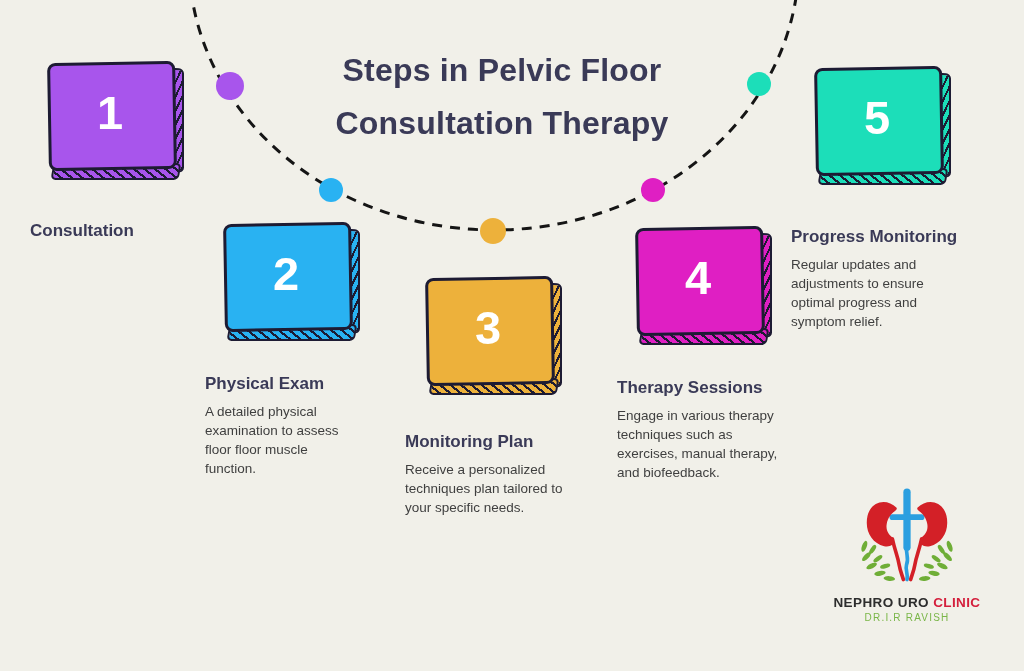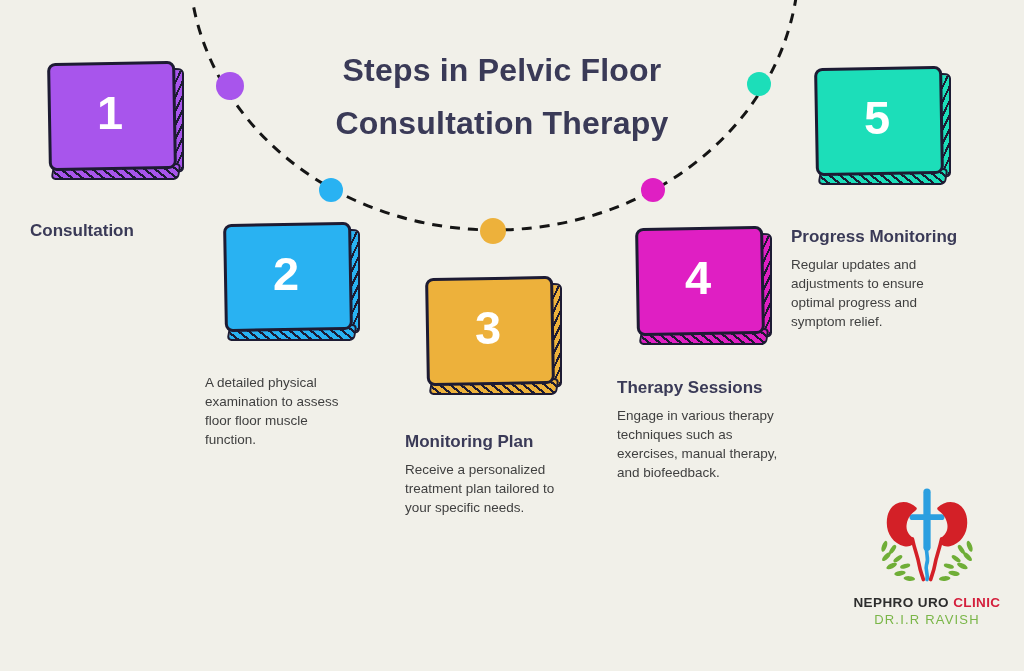--- a/index.html
+++ b/index.html
@@ -67,32 +67,31 @@
   .s1 .sq{left:48px;top:62px;}   .s1 .txt{left:30px;top:221px;width:158px;}
   .s2 .sq{left:224px;top:223px;} .s2 .txt{left:205px;top:374px;width:153px;}
   .s3 .sq{left:426px;top:277px;} .s3 .txt{left:405px;top:432px;width:160px;}
   .s4 .sq{left:636px;top:227px;} .s4 .txt{left:617px;top:378px;width:166px;}
   .s5 .sq{left:815px;top:67px;}  .s5 .txt{left:791px;top:227px;width:168px;}
 
   
   .logo{
     position:absolute;left:832px;top:487px;width:150px;
     text-align:center;
-    margin-left:20px;
   }
   .logo svg{display:block;margin:0 auto;}
   .logo-name{
     margin-top:4px;
     font-size:13.5px;font-weight:bold;letter-spacing:0.4px;
     color:#2d2d2d;white-space:nowrap;
   }
   .logo-name .accent{color:#d41f3c;}
   .logo-sub{
     margin-top:2px;
-    font-size:13px;letter-spacing:1.2px;color:#7ab648;
+    font-size:10px;letter-spacing:1.2px;color:#7ab648;
   }
 </style>
 </head>
 <body>
 
 <div class="stage">
 
   <svg class="arc" viewBox="0 0 1024 671">
     <ellipse cx="494" cy="-40" rx="305" ry="270" fill="none" stroke="#151515" stroke-width="3" stroke-dasharray="10 8"></ellipse>
     <circle cx="230" cy="86" r="14" fill="#a855ec"></circle>
@@ -117,34 +116,35 @@
   </section>
 
   <section class="step s2">
     <div class="sq" style="--c: #29b2f2;">
       <div class="edge-r"></div>
       <div class="edge-b"></div>
       <div class="face"></div>
       <div class="num">2</div>
     </div>
     <div class="txt">
+      <h3>Physical Exam</h3>
       <p>A detailed physical examination to assess floor floor muscle function.</p>
     </div>
   </section>
 
   <section class="step s3">
     <div class="sq" style="--c: #edb13b;">
       <div class="edge-r"></div>
       <div class="edge-b"></div>
       <div class="face"></div>
       <div class="num">3</div>
     </div>
     <div class="txt">
       <h3>Monitoring Plan</h3>
-      <p>Receive a personalized treatment plan tailored to your specific needs.</p>
+      <p>Receive a personalized techniques plan tailored to your specific needs.</p>
     </div>
   </section>
 
   <section class="step s4">
     <div class="sq" style="--c: #df1fc3;">
       <div class="edge-r"></div>
       <div class="edge-b"></div>
       <div class="face"></div>
       <div class="num">4</div>
     </div>

